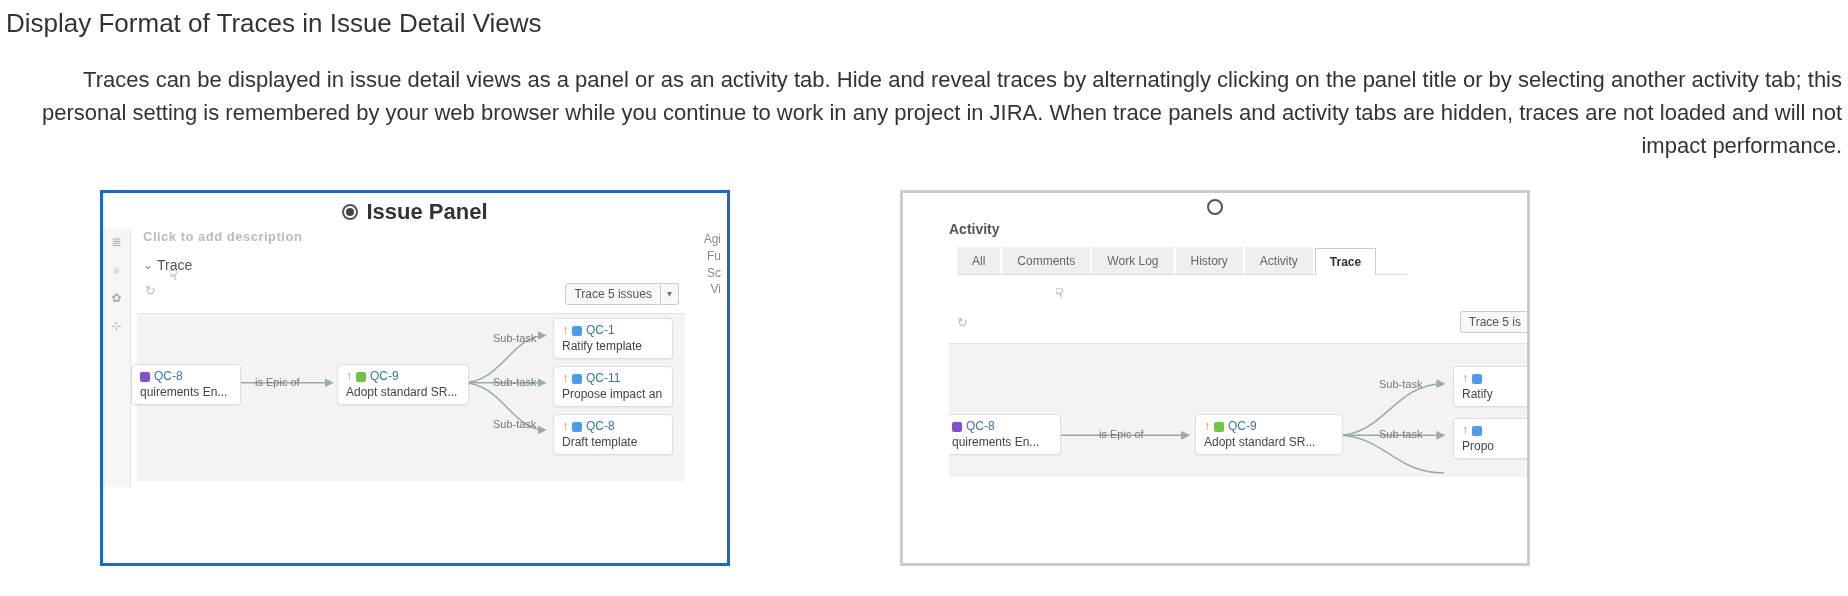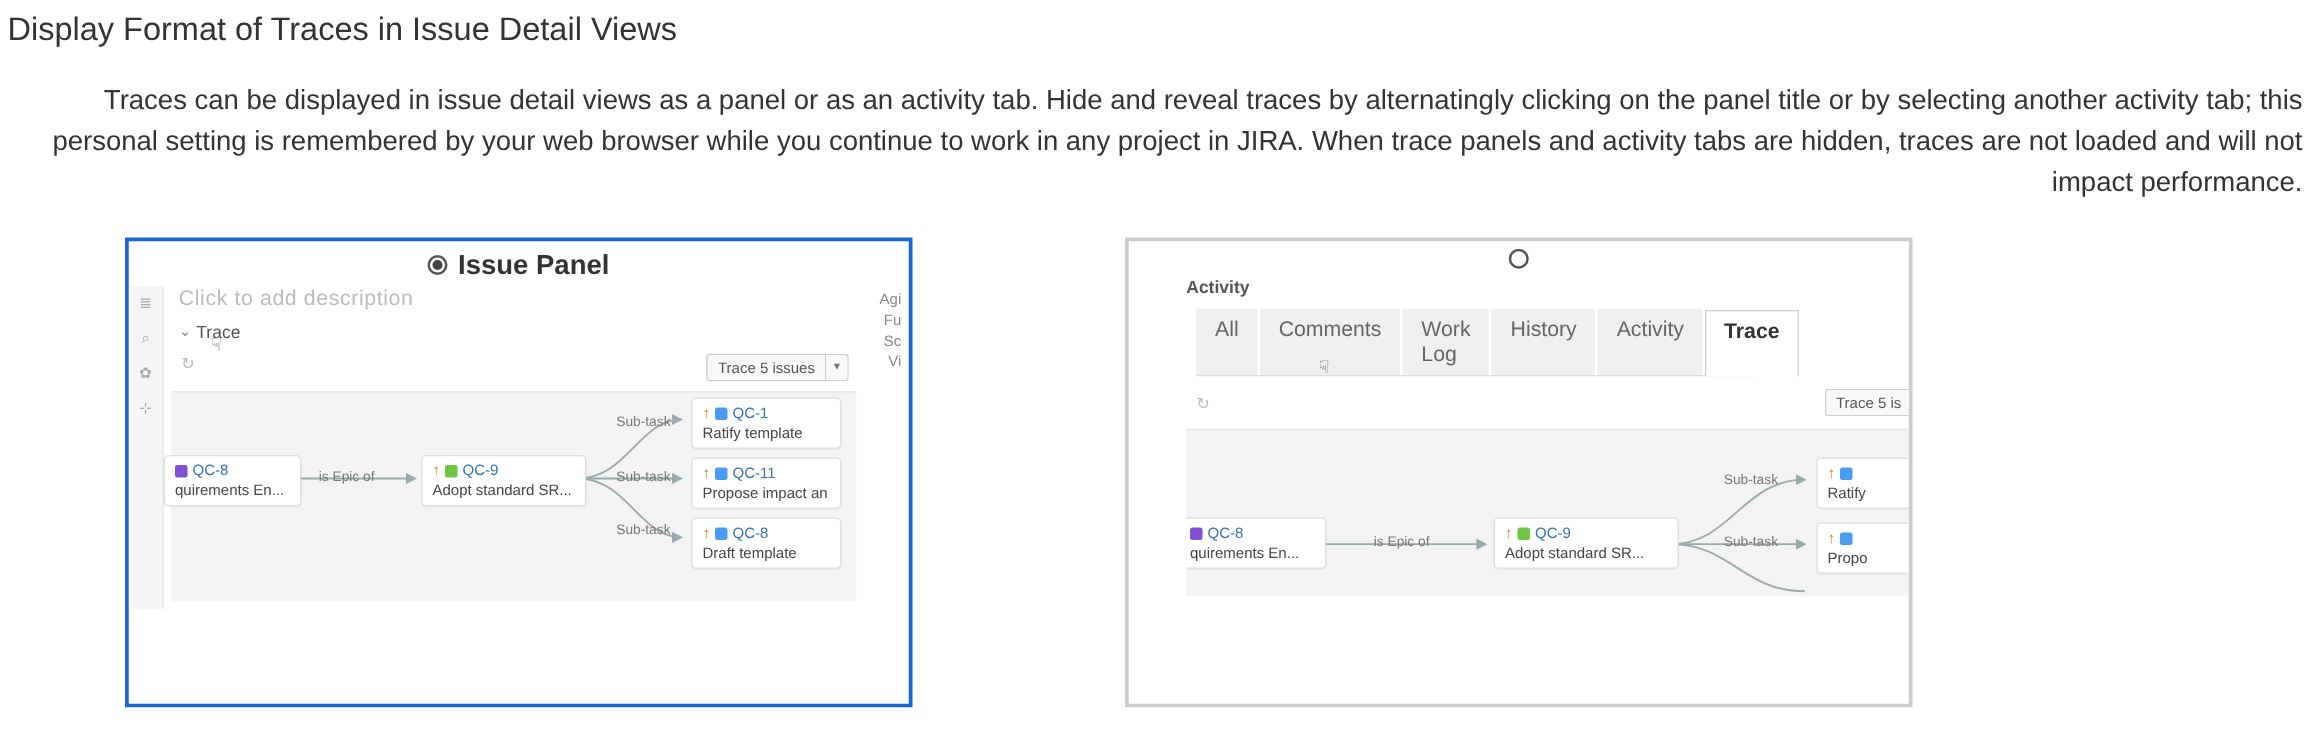--- a/index.html
+++ b/index.html
@@ -89,24 +89,25 @@
     right: 6px; top: 2px;
     width: 32px;
     color: #888;
     font-size: 12px;
     line-height: 1.4;
     text-align: right;
   }
   .panelA-desc {
     position: absolute;
     left: 40px; top: 0;
-    font-size: 17px;
+    font-size: 13px;
     color: #bbb;
     letter-spacing: 0.5px;
     filter: blur(0.6px);
+    font-weight: bold;
   }
   .panelA-tracehdr {
     position: absolute;
     left: 40px; top: 28px;
     font-size: 14px;
     color: #555;
     display: flex;
     align-items: center;
     gap: 4px;
   }
@@ -197,21 +198,21 @@
     color: #555;
     margin: 0 0 10px 46px;
   }
   .tabstrip {
     display: flex;
     margin-left: 54px;
     border-bottom: 1px solid #ddd;
     width: 450px;
   }
   .tab {
-    font-size: 17px;
+    font-size: 12px;
     color: #666;
     padding: 6px 14px;
     border: 1px solid transparent;
     border-bottom: none;
     background: #efefef;
     margin-right: 2px;
     cursor: pointer;
   }
   .tab.active {
     background: #fff;

